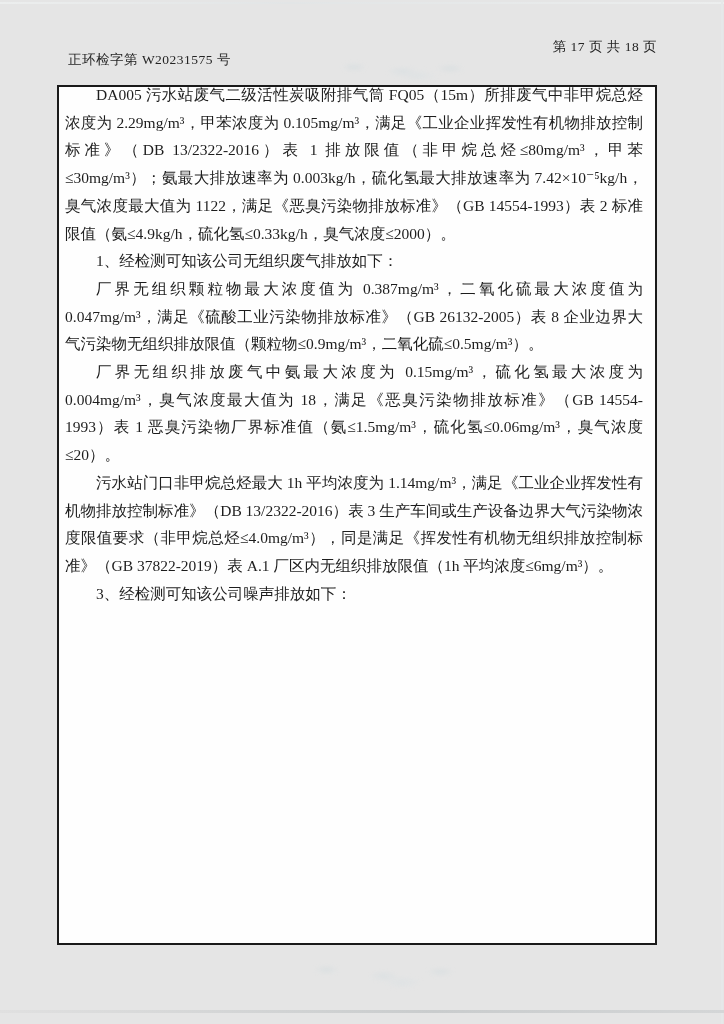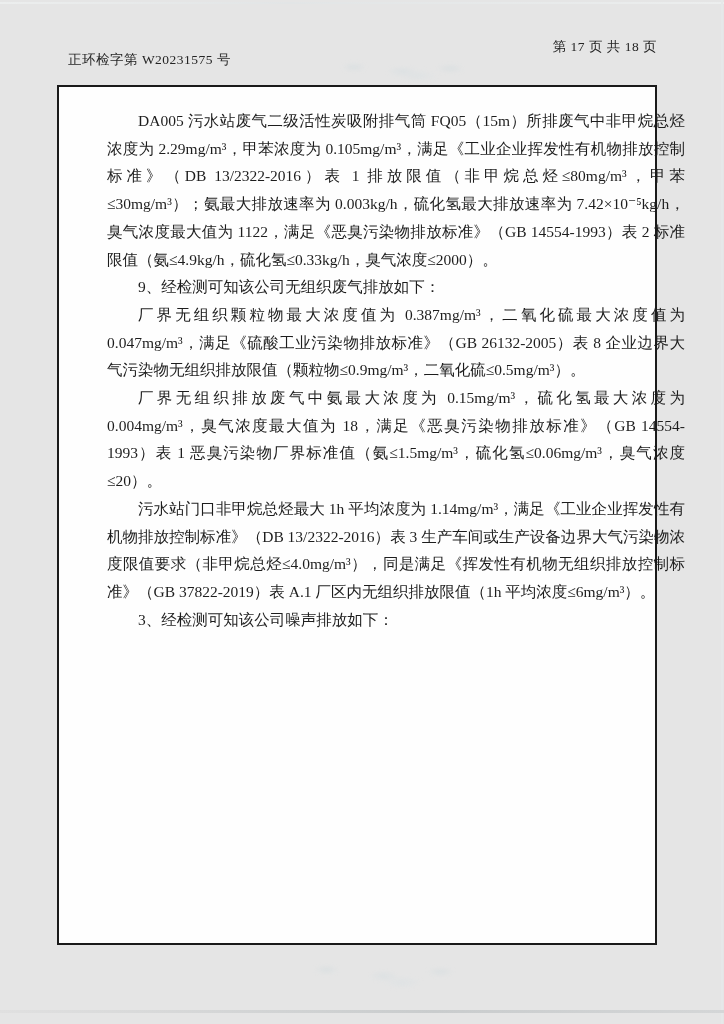--- a/index.html
+++ b/index.html
@@ -38,26 +38,25 @@
     font-size: 13.5px; color: #242424; letter-spacing: 0.5px;
     white-space: nowrap;
   }
   .frame {
     position: absolute; left: 57px; top: 85px;
     width: 600px; height: 860px;
     border: 2px solid #1a1a1a;
     background: #fefefe;
   }
   .textblock {
-    position: absolute; left: 65px; top: 107px;
+    position: absolute; left: 65px; top: 81px;
     width: 578px;
     font-size: 15.5px; line-height: 27.7px;
     color: #1d1d1d;
     text-align: justify;
-    margin-left: 42px;
   }
   .textblock p {
     margin: 0;
     text-indent: 2em;
   }
   
   .smudge {
     position: absolute;
     filter: blur(2px);
     opacity: 0.55;
@@ -83,20 +82,20 @@
   <div class="smudge smudge-bottom"></div>
 
   <div class="hdr-left">正环检字第 W20231575 号</div>
 
   <div class="hdr-right">第 17 页  共 18 页</div>
 
   <div class="frame"></div>
 
   <div class="textblock">
     <p>DA005 污水站废气二级活性炭吸附排气筒 FQ05（15m）所排废气中非甲烷总烃浓度为 2.29mg/m³，甲苯浓度为 0.105mg/m³，满足《工业企业挥发性有机物排放控制标准》（DB 13/2322-2016）表 1 排放限值（非甲烷总烃≤80mg/m³，甲苯≤30mg/m³）；氨最大排放速率为 0.003kg/h，硫化氢最大排放速率为 7.42×10⁻⁵kg/h，臭气浓度最大值为 1122，满足《恶臭污染物排放标准》（GB 14554-1993）表 2 标准限值（氨≤4.9kg/h，硫化氢≤0.33kg/h，臭气浓度≤2000）。</p>
-    <p>9、经检测可知该公司无组织废气排放如下：</p>
+    <p>1、经检测可知该公司无组织废气排放如下：</p>
     <p>厂界无组织颗粒物最大浓度值为 0.387mg/m³，二氧化硫最大浓度值为 0.047mg/m³，满足《硫酸工业污染物排放标准》（GB 26132-2005）表 8 企业边界大气污染物无组织排放限值（颗粒物≤0.9mg/m³，二氧化硫≤0.5mg/m³）。</p>
     <p>厂界无组织排放废气中氨最大浓度为 0.15mg/m³，硫化氢最大浓度为 0.004mg/m³，臭气浓度最大值为 18，满足《恶臭污染物排放标准》（GB 14554-1993）表 1 恶臭污染物厂界标准值（氨≤1.5mg/m³，硫化氢≤0.06mg/m³，臭气浓度≤20）。</p>
     <p>污水站门口非甲烷总烃最大 1h 平均浓度为 1.14mg/m³，满足《工业企业挥发性有机物排放控制标准》（DB 13/2322-2016）表 3 生产车间或生产设备边界大气污染物浓度限值要求（非甲烷总烃≤4.0mg/m³），同是满足《挥发性有机物无组织排放控制标准》（GB 37822-2019）表 A.1 厂区内无组织排放限值（1h 平均浓度≤6mg/m³）。</p>
     <p>3、经检测可知该公司噪声排放如下：</p>
   </div>
 
 </div>
 
 </body></html>

